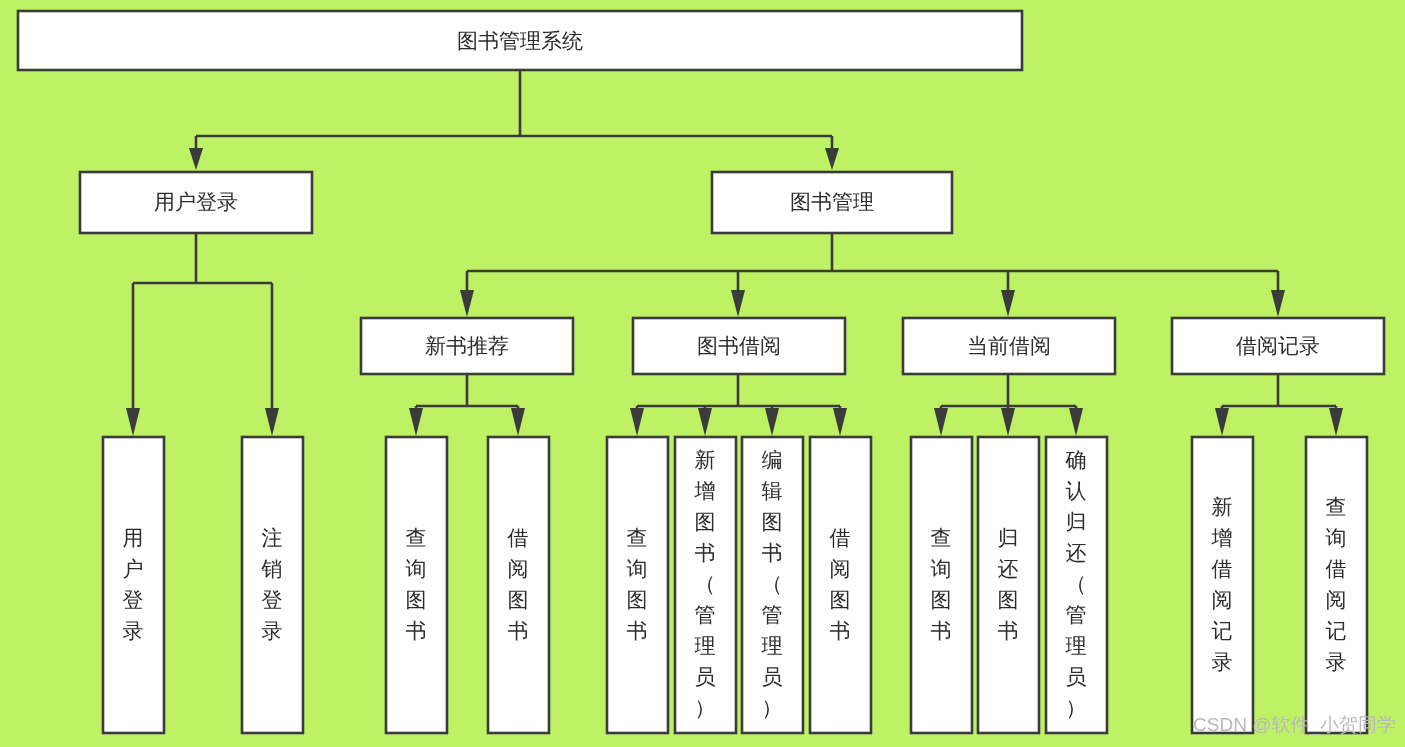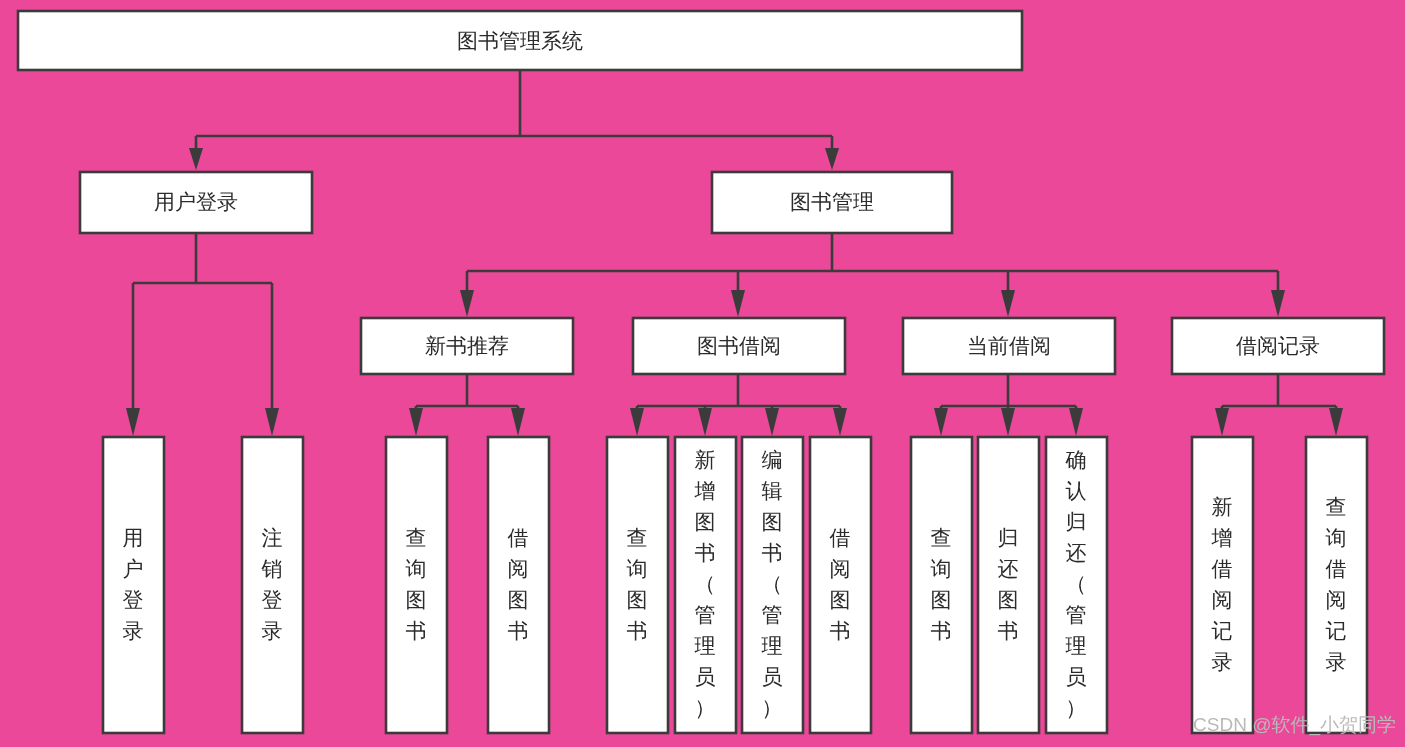--- a/index.html
+++ b/index.html
@@ -12,21 +12,21 @@
     font-family: "Liberation Sans", "DejaVu Sans", sans-serif;
     width: 1405px;
     height: 747px;
     overflow: hidden;
     position: relative;
   }
   #diagram-root {
     position: relative;
     width: 1405px;
     height: 747px;
-    background: #ec4899;
+    background: #bef264;
   }
   svg#diagram-svg {
     position: absolute;
     left: 0;
     top: 0;
     width: 1405px;
     height: 747px;
     display: block;
   }
   .node-box {

